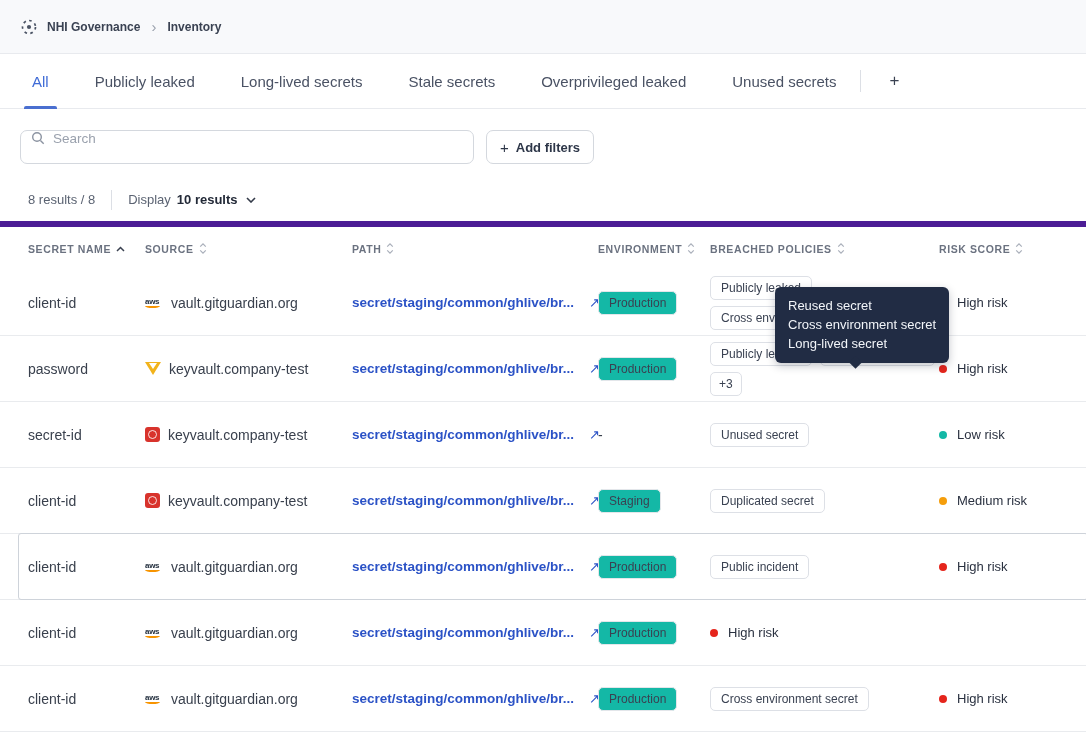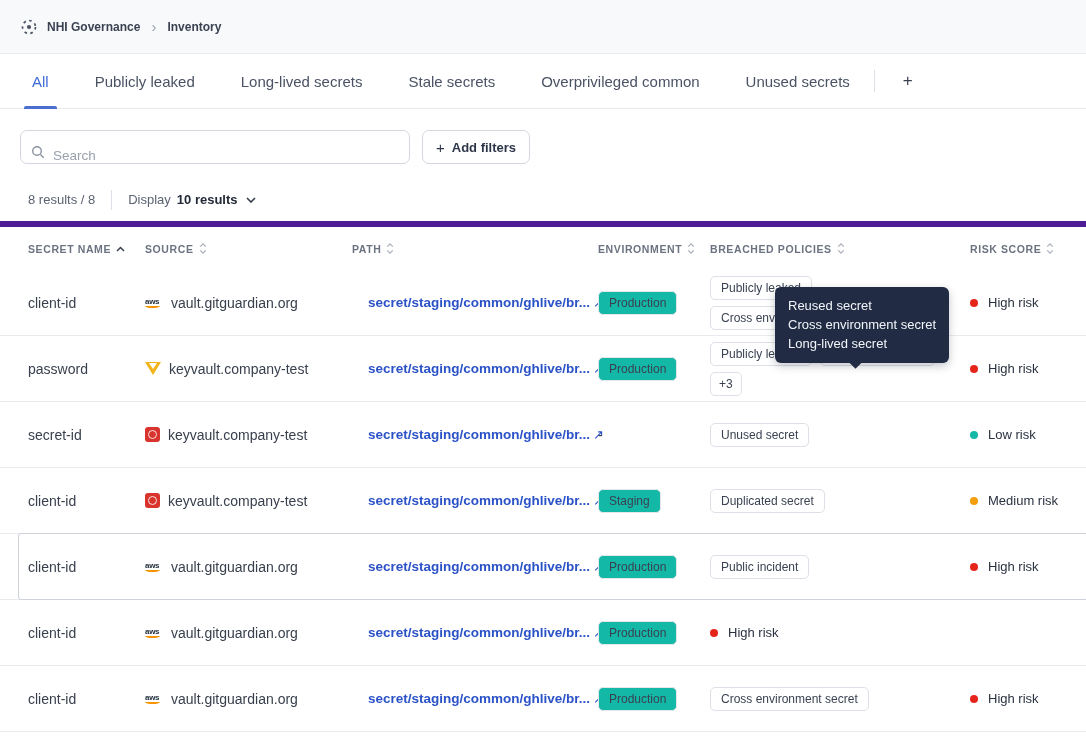--- a/index.html
+++ b/index.html
@@ -20,22 +20,22 @@
   .tab { display:flex; align-items:center; padding:0 2px; margin-right:42px;
     font-size:15px; color:#4a5264; cursor:pointer; position:relative; }
   .tab.active { color:#3f6bd6; }
   .tab.active::after { content:''; position:absolute; left:-6px; right:-6px; bottom:-1px;
     height:3px; background:#4a6fd0; border-radius:2px 2px 0 0; }
   .tabdiv { width:1px; background:#dcdfe5; margin:16px 22px 16px -20px; }
   .tab-plus { display:flex; align-items:center; font-size:17px; color:#3a4252; padding:0 6px; cursor:pointer; }
 
   
   .filters { padding:21px 20px 14px 20px; display:flex; gap:12px; height:69px; }
-  .searchbox { width:390px; height:34px; border:1px solid #d4d8de; border-radius:7px;
-    display:flex; align-items:flex-end; padding:0 10px; gap:8px; background:#fff; }
+  .searchbox { width:454px; height:34px; border:1px solid #d4d8de; border-radius:7px;
+    display:flex; align-items:flex-start; padding:0 10px; gap:8px; background:#fff; }
   .searchbox input { border:none; outline:none; flex:1; font-size:13.5px;
     font-family:"Liberation Sans", sans-serif; color:#39404d; background:transparent; }
   .searchbox input::placeholder { color:#9aa1ad; }
   .addfilters { height:34px; border:1px solid #d4d8de; border-radius:7px; background:#fff;
     display:flex; align-items:center; gap:7px; padding:0 13px; font-size:13px;
     font-weight:700; color:#2d3648; cursor:pointer; }
   .addfilters .plus { font-size:15px; font-weight:400; }
 
   
   .resultsbar { height:43px; display:flex; align-items:center; padding-left:28px;
@@ -45,30 +45,30 @@
   .display-dd b { color:#232a38; font-weight:700; }
   .display-dd svg { margin-left:2px; }
 
   
   .table { border-top:6px solid #4c1d95; }
   .thead, .trow { display:flex; align-items:center; padding-left:28px; }
   .thead { height:43px; }
   .hcell { display:flex; align-items:center; gap:5px; font-size:10.5px; font-weight:600;
     letter-spacing:.6px; color:#6b7280; text-transform:uppercase; cursor:pointer; }
   .c-name { width:117px; } .c-source { width:207px; } .c-path { width:246px; }
-  .c-env { width:112px; } .c-pol { width:260px; } .c-risk { flex:1; }
+  .c-env { width:112px; } .c-pol { width:229px; } .c-risk { flex:1; }
 
   .trow { height:66px; border-bottom:1px solid #e9ebee; position:relative; cursor:pointer; }
   .trow.focused::after { content:''; position:absolute; left:18px; right:-2px; top:-1px;
     bottom:-1px; border:1px solid #ced3da; border-radius:3px; pointer-events:none; }
   .cell { display:flex; align-items:center; }
   .name { font-size:14px; color:#39404d; }
   .source { gap:8px; font-size:14px; color:#39404d; }
   .plink { font-size:13.5px; font-weight:700; color:#2b52c6; text-decoration:none;
-    display:flex; align-items:center; gap:3px;margin-left:16px; }
+    display:flex; align-items:center; gap:15px; }
   .plink .ext { font-weight:400; font-size:13px; }
   .badge { display:inline-flex; align-items:center; background:#fff; border:1px solid #dde0e6;
     border-radius:5px; padding:4px 10px; font-size:12px; color:#3a4252; white-space:nowrap; }
   .env-badge { background:#14b8a6; border-color:#e3e6ea; }
   .env-plain { font-size:14px; color:#39404d; }
   .polwrap { flex-wrap:wrap; gap:6px 8px; align-content:center; align-items:center; }
   .plus-badge { padding:4px 8px; }
   .risk { gap:10px; font-size:13px; color:#2a3140; }
   .dot { width:8px; height:8px; border-radius:50%; display:inline-block; }
   .dot.high { background:#e5251c; } .dot.medium { background:#f59e0b; } .dot.low { background:#14b8a6; }
@@ -106,21 +106,21 @@
     <span class="crumb">NHI Governance</span>
     <span class="sep">›</span>
     <span class="crumb">Inventory</span>
   </div>
 
   <div class="tabs">
     <div class="tab active">All</div>
     <div class="tab">Publicly leaked</div>
     <div class="tab">Long-lived secrets</div>
     <div class="tab">Stale secrets</div>
-    <div class="tab">Overprivileged common</div>
+    <div class="tab">Overprivileged leaked</div>
     <div class="tab">Unused secrets</div>
     <div class="tabdiv"></div>
     <div class="tab-plus">+</div>
   </div>
 
   <div class="filters">
     <div class="searchbox">
       <span>
         <svg width="14" height="14" viewBox="0 0 14 14">
           <circle cx="6" cy="6" r="4.3" fill="none" stroke="#8b93a1" stroke-width="1.4"></circle>

